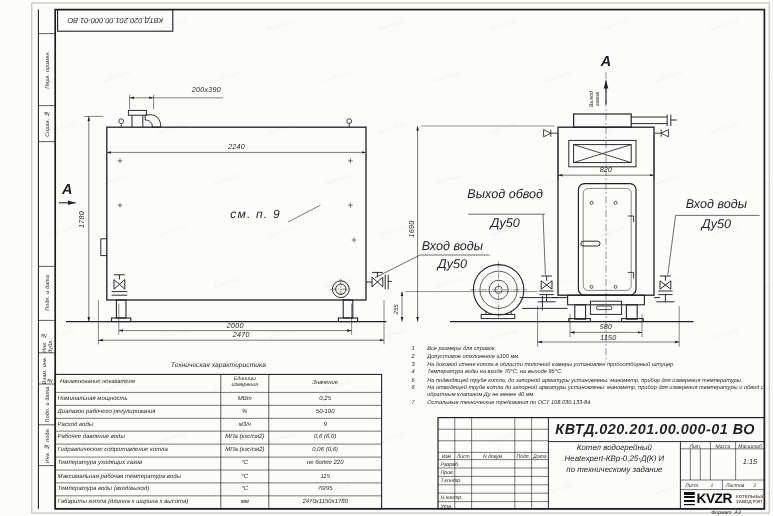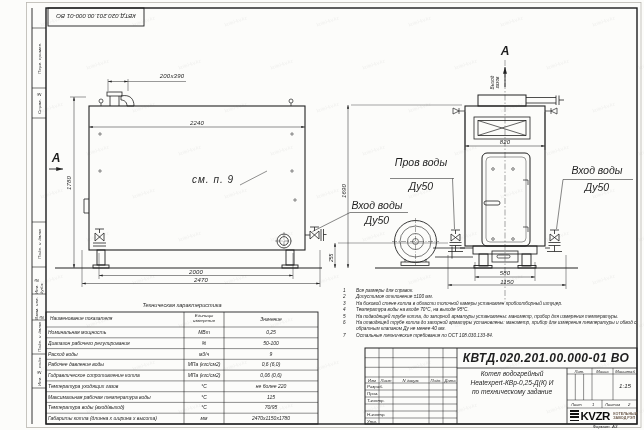--- a/index.html
+++ b/index.html
@@ -268,21 +268,21 @@
   <div class="mlabel" style="top:267px;height:27px;">Инв. № дубл.</div>
   <div class="mlabel" style="top:294px;height:26px;">Взам. инв. №</div>
   <div class="mlabel" style="top:320px;height:34px;">Подп. и дата</div>
   <div class="mlabel" style="top:354px;height:34px;">Инв. № подл.</div>
 
   <div class="t secA c" style="left:48px;top:151px;width:16px;">А</div>
   <div class="t secA c" style="left:497px;top:44px;width:16px;">А</div>
   <div class="t gas" style="left:490px;top:90px;">Выход газов</div>
   <div class="t seemark" style="left:185px;top:174px;width:56px;text-align:center;">см. п. 9</div>
 
-  <div class="t lbl c" style="left:386px;top:156px;width:70px;">Пров воды</div>
+  <div class="t lbl c" style="left:386px;top:156px;width:70px;">Выход обвод</div>
   <div class="t lbl c" style="left:386px;top:180px;width:70px;">Ду50</div>
   <div class="t lbl c" style="left:344px;top:199px;width:66px;">Вход воды</div>
   <div class="t lbl c" style="left:344px;top:214px;width:66px;">Ду50</div>
   <div class="t lbl c" style="left:561px;top:164px;width:72px;">Вход воды</div>
   <div class="t lbl c" style="left:561px;top:181px;width:72px;">Ду50</div>
 
   <div class="t dimtxt c" style="left:150px;top:73px;width:44px;">200x390</div>
   <div class="t dimtxt c" style="left:89px;top:119.5px;width:216px;">2240</div>
   <div class="t dimtxt rot" style="left:66px;top:190px;">1780</div>
   <div class="t dimtxt c" style="left:99px;top:268.5px;width:194px;">2000</div>

